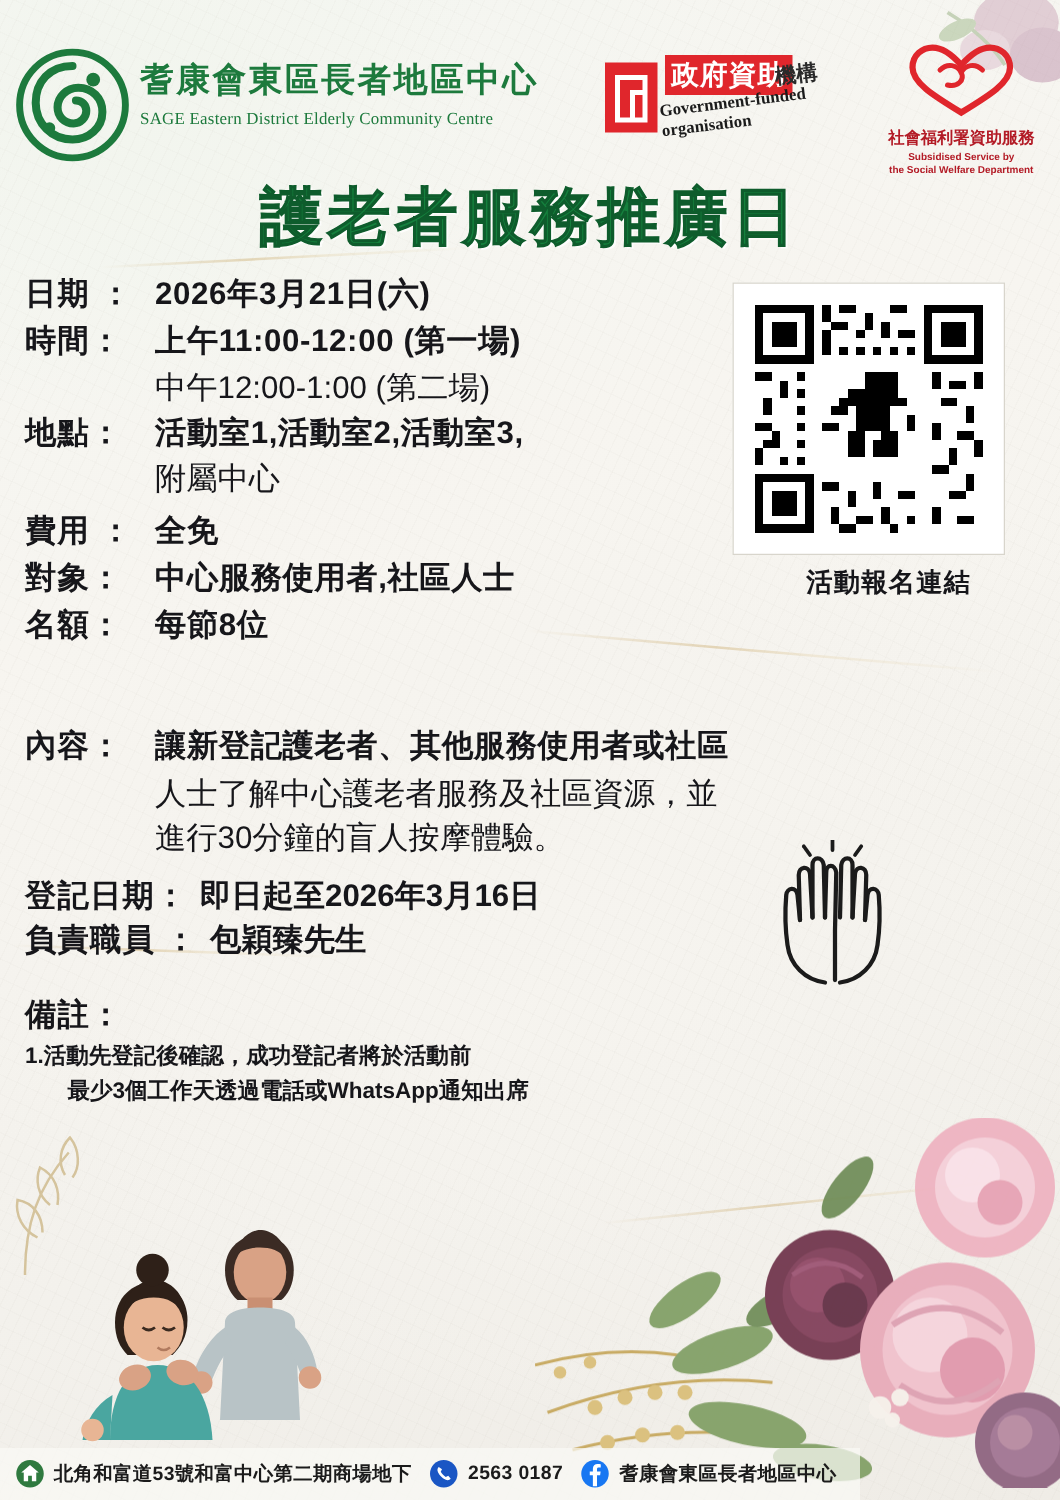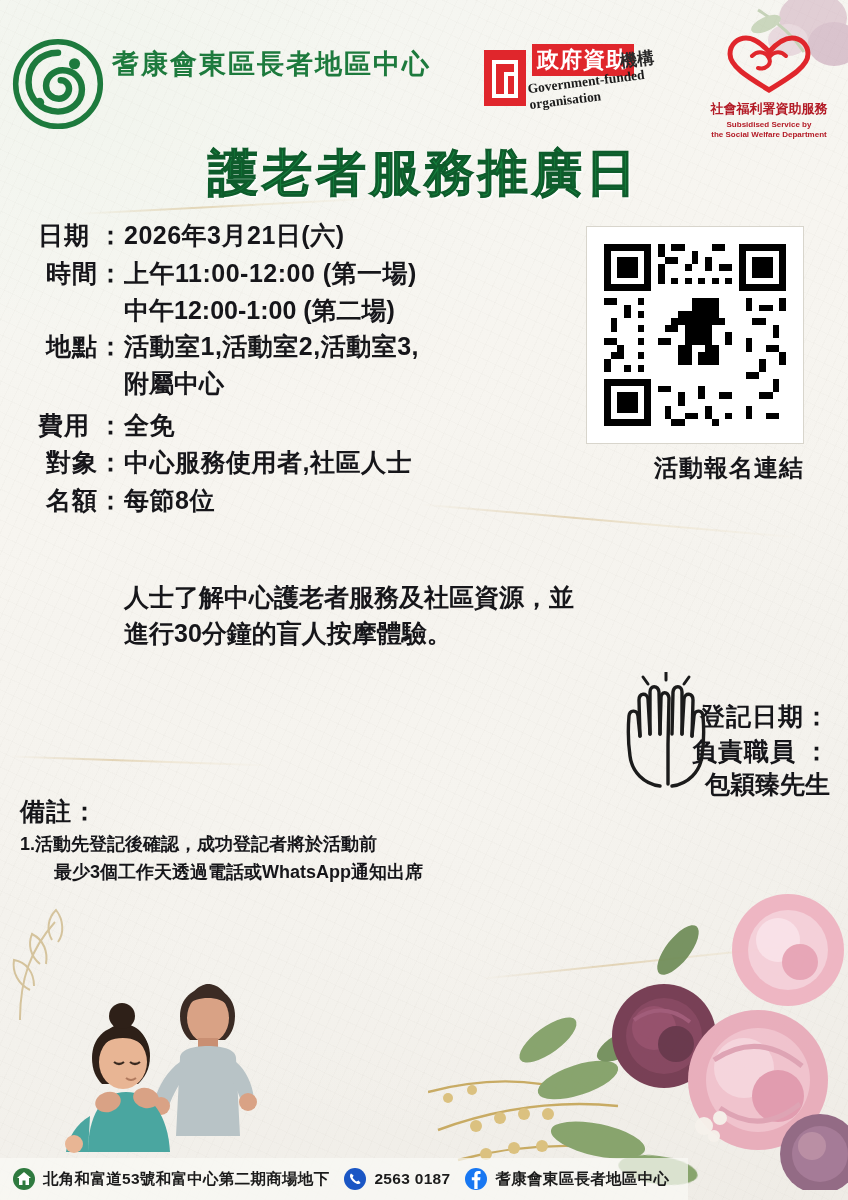--- a/index.html
+++ b/index.html
@@ -74,54 +74,54 @@
     color: #15803d;
     -webkit-text-stroke: 1px #0e5c2c;
     text-shadow: 2px 2px 0 rgba(255,255,255,.8);
   }
 
   
   .details {
     position: absolute; top: 218px; left: 20px; width: 560px;
     color: #16161a;
   }
-  .row { display: flex; align-items: flex-start; margin-bottom: 2px; text-align: right; }
+  .row { display: flex; align-items: flex-start; margin-bottom: 2px; }
   .label {
     width: 104px; flex: 0 0 104px;
     font-size: 25px; font-weight: bold; letter-spacing: 1px; line-height: 1.42;
   }
   .value {
     font-size: 25px; font-weight: bold; line-height: 1.42; letter-spacing: .5px;
   }
-  .cont { margin-left: 104px; font-size: 25px; font-weight: bold; line-height: 1.42; }
+  .cont { margin-left: 104px; font-size: 25px; font-weight: normal; line-height: 1.42; }
   .spacer-sm { height: 6px; }
 
   
   .content-block { position: absolute; top: 580px; left: 20px; width: 810px; color: #16161a; }
   .content-block .label { width: 104px; flex: 0 0 104px; }
   .content-block .value { max-width: 690px; }
 
   .reg-block { position: absolute; top: 700px; left: 20px; width: 810px; color: #16161a; }
-  .reg-row { display: flex; align-items: flex-end; margin-bottom: 2px; flex-direction: column; }
+  .reg-row { display: flex; align-items: center; margin-bottom: 2px; }
   .reg-label { font-size: 25px; font-weight: bold; letter-spacing: 1px; }
   .reg-value { font-size: 25px; font-weight: bold; margin-left: 10px; }
 
   .notes { position: absolute; top: 795px; left: 20px; width: 810px; color: #16161a; }
   .notes-title { font-size: 25px; font-weight: bold; letter-spacing: 1px; margin-bottom: 4px; }
   .note-item { font-size: 18px; font-weight: bold; line-height: 1.42; margin-bottom: 2px; }
   .note-indent { margin-left: 34px; }
 
   
   .qr-box {
     position: absolute; left: 586px; top: 226px; width: 218px; height: 218px;
     background: #fff; border: 1px solid #d8d5cc; padding: 10px;
   }
   .qr-caption {
-    position: absolute; left: 620px; top: 452px; width: 218px; text-align: center;
-    font-size: 24px; font-weight: bold; color: #16161a; letter-spacing: 1px;
+    position: absolute; left: 602px; top: 452px; width: 218px; text-align: center;
+    font-size: 21px; font-weight: bold; color: #16161a; letter-spacing: 1px;
   }
 
   
   .hands { position: absolute; left: 598px; top: 672px; width: 136px; height: 118px; }
 
   
   .footer {
     position: absolute; left: 0; bottom: 0; width: 688px; height: 42px;
     display: flex; align-items: center; gap: 14px;
     padding: 0 12px;
@@ -162,20 +162,21 @@
 
     <svg class="sage-logo" viewBox="0 0 100 100">
       <circle cx="50" cy="50" r="46" fill="none" stroke="#1d7a3d" stroke-width="6"></circle>
       <path d="M50 16 C30 16 18 30 18 48 C18 66 32 80 50 80 C64 80 76 70 76 56 C76 44 67 35 55 35 C45 35 37 43 37 52 C37 60 43 66 51 66 C57 66 62 61 62 55 C62 50 58 46 53 46" fill="none" stroke="#1d7a3d" stroke-width="7" stroke-linecap="round"></path>
       <circle cx="68" cy="28" r="6" fill="#1d7a3d"></circle>
       <circle cx="30" cy="70" r="5" fill="#1d7a3d"></circle>
     </svg>
 
     <div class="org-names">
       <div class="org-zh">耆康會東區長者地區中心</div>
+      <div class="org-en">SAGE Eastern District Elderly Community Centre</div>
     </div>
 
     <div class="gov-badge">
       <svg viewBox="0 0 200 78" style="position:absolute;left:0;top:0;width:200px;height:78px;">
         <path d="M4 10 L46 10 L46 66 L4 66 Z" fill="#e0262c"></path>
         <path d="M12 20 L38 20 L38 58 L12 58 Z" fill="#ffffff"></path>
         <path d="M16 24 L34 24 L34 32 L24 32 L24 54 L16 54 Z" fill="#e0262c"></path>
         <path d="M28 36 L34 36 L34 54 L28 54 Z" fill="#e0262c"></path>
       </svg>
       <div class="gov-zh">政府資助</div>
@@ -226,27 +227,32 @@
       <div class="label">對象：</div>
       <div class="value">中心服務使用者,社區人士</div>
     </div>
     <div class="row">
       <div class="label">名額：</div>
       <div class="value">每節8位</div>
     </div>
   </div>
 
   <div class="content-block">
+    <div class="row">
+      <div class="label">內容：</div>
+      <div class="value">讓新登記護老者、其他服務使用者或社區</div>
+    </div>
     <div class="cont">人士了解中心護老者服務及社區資源，並</div>
     <div class="cont">進行30分鐘的盲人按摩體驗。</div>
   </div>
 
   <div class="reg-block">
     <div class="reg-row">
       <div class="reg-label">登記日期：</div>
+      <div class="reg-value">即日起至2026年3月16日</div>
     </div>
     <div class="reg-row">
       <div class="reg-label">負責職員 ：</div>
       <div class="reg-value">包穎臻先生</div>
     </div>
   </div>
 
   <div class="notes">
     <div class="notes-title">備註：</div>
     <div class="note-item">1.活動先登記後確認，成功登記者將於活動前</div>

